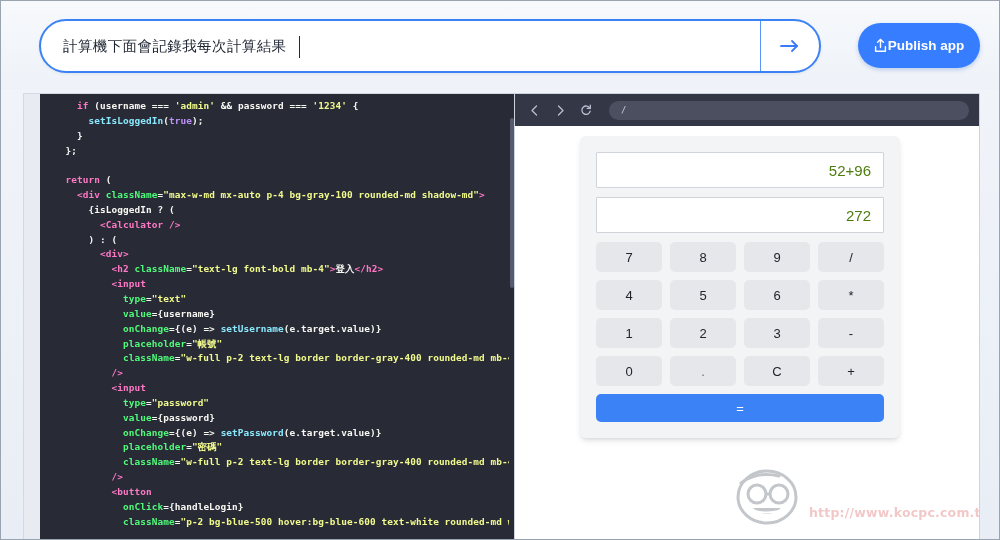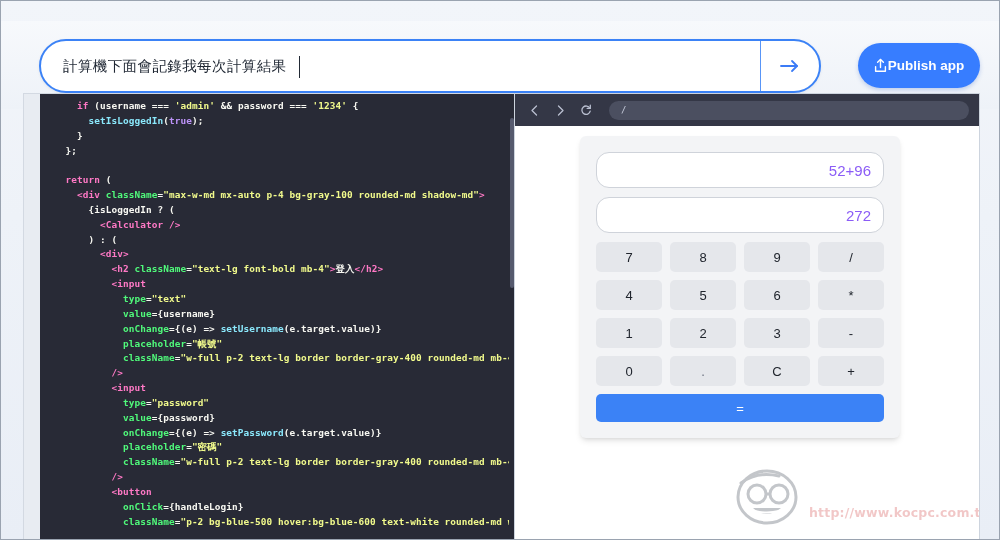--- a/index.html
+++ b/index.html
@@ -15,21 +15,20 @@
     background: linear-gradient(180deg,#f2f5fa 0%, #eef2f8 40%, #e9eef6 100%);
     border: 1px solid #9aa3b0;
     overflow: hidden;
   }
 
   
   .topbar {
     position: absolute; left: 0; top: 0;
     width: 1000px; height: 88px;
     background: linear-gradient(180deg,#f7f9fc 0%,#eef2f8 100%);
-    margin-top: 20px;
   }
   .prompt-wrap {
     position: absolute; left: 38px; top: 18px;
     width: 782px; height: 54px;
     background: #ffffff;
     border: 2px solid #3b82f6;
     border-radius: 27px;
     display: flex; align-items: center;
     box-shadow: 0 1px 3px rgba(30,50,90,.08);
   }
@@ -158,24 +157,24 @@
     width: 320px;
     background: #f3f4f6;
     border-radius: 6px;
     box-shadow: 0 4px 6px -1px rgba(0,0,0,.10), 0 2px 4px -2px rgba(0,0,0,.10);
     padding: 16px;
   }
   .calc-display {
     width: 100%; height: 36px;
     background: #ffffff;
     border: 1px solid #cfd3da;
-    border-radius: 13px;
+    border-radius: 1px;
     display: flex; align-items: center; justify-content: flex-end;
     padding: 0 12px;
-    font-size: 15px; color: #8b5cf6;
+    font-size: 15px; color: #4d7c0f;
     margin-bottom: 9px;
   }
   .calc-keys {
     display: grid;
     grid-template-columns: repeat(4, 1fr);
     gap: 8px;
   }
   .key {
     height: 30px;
     background: #e5e7eb;

